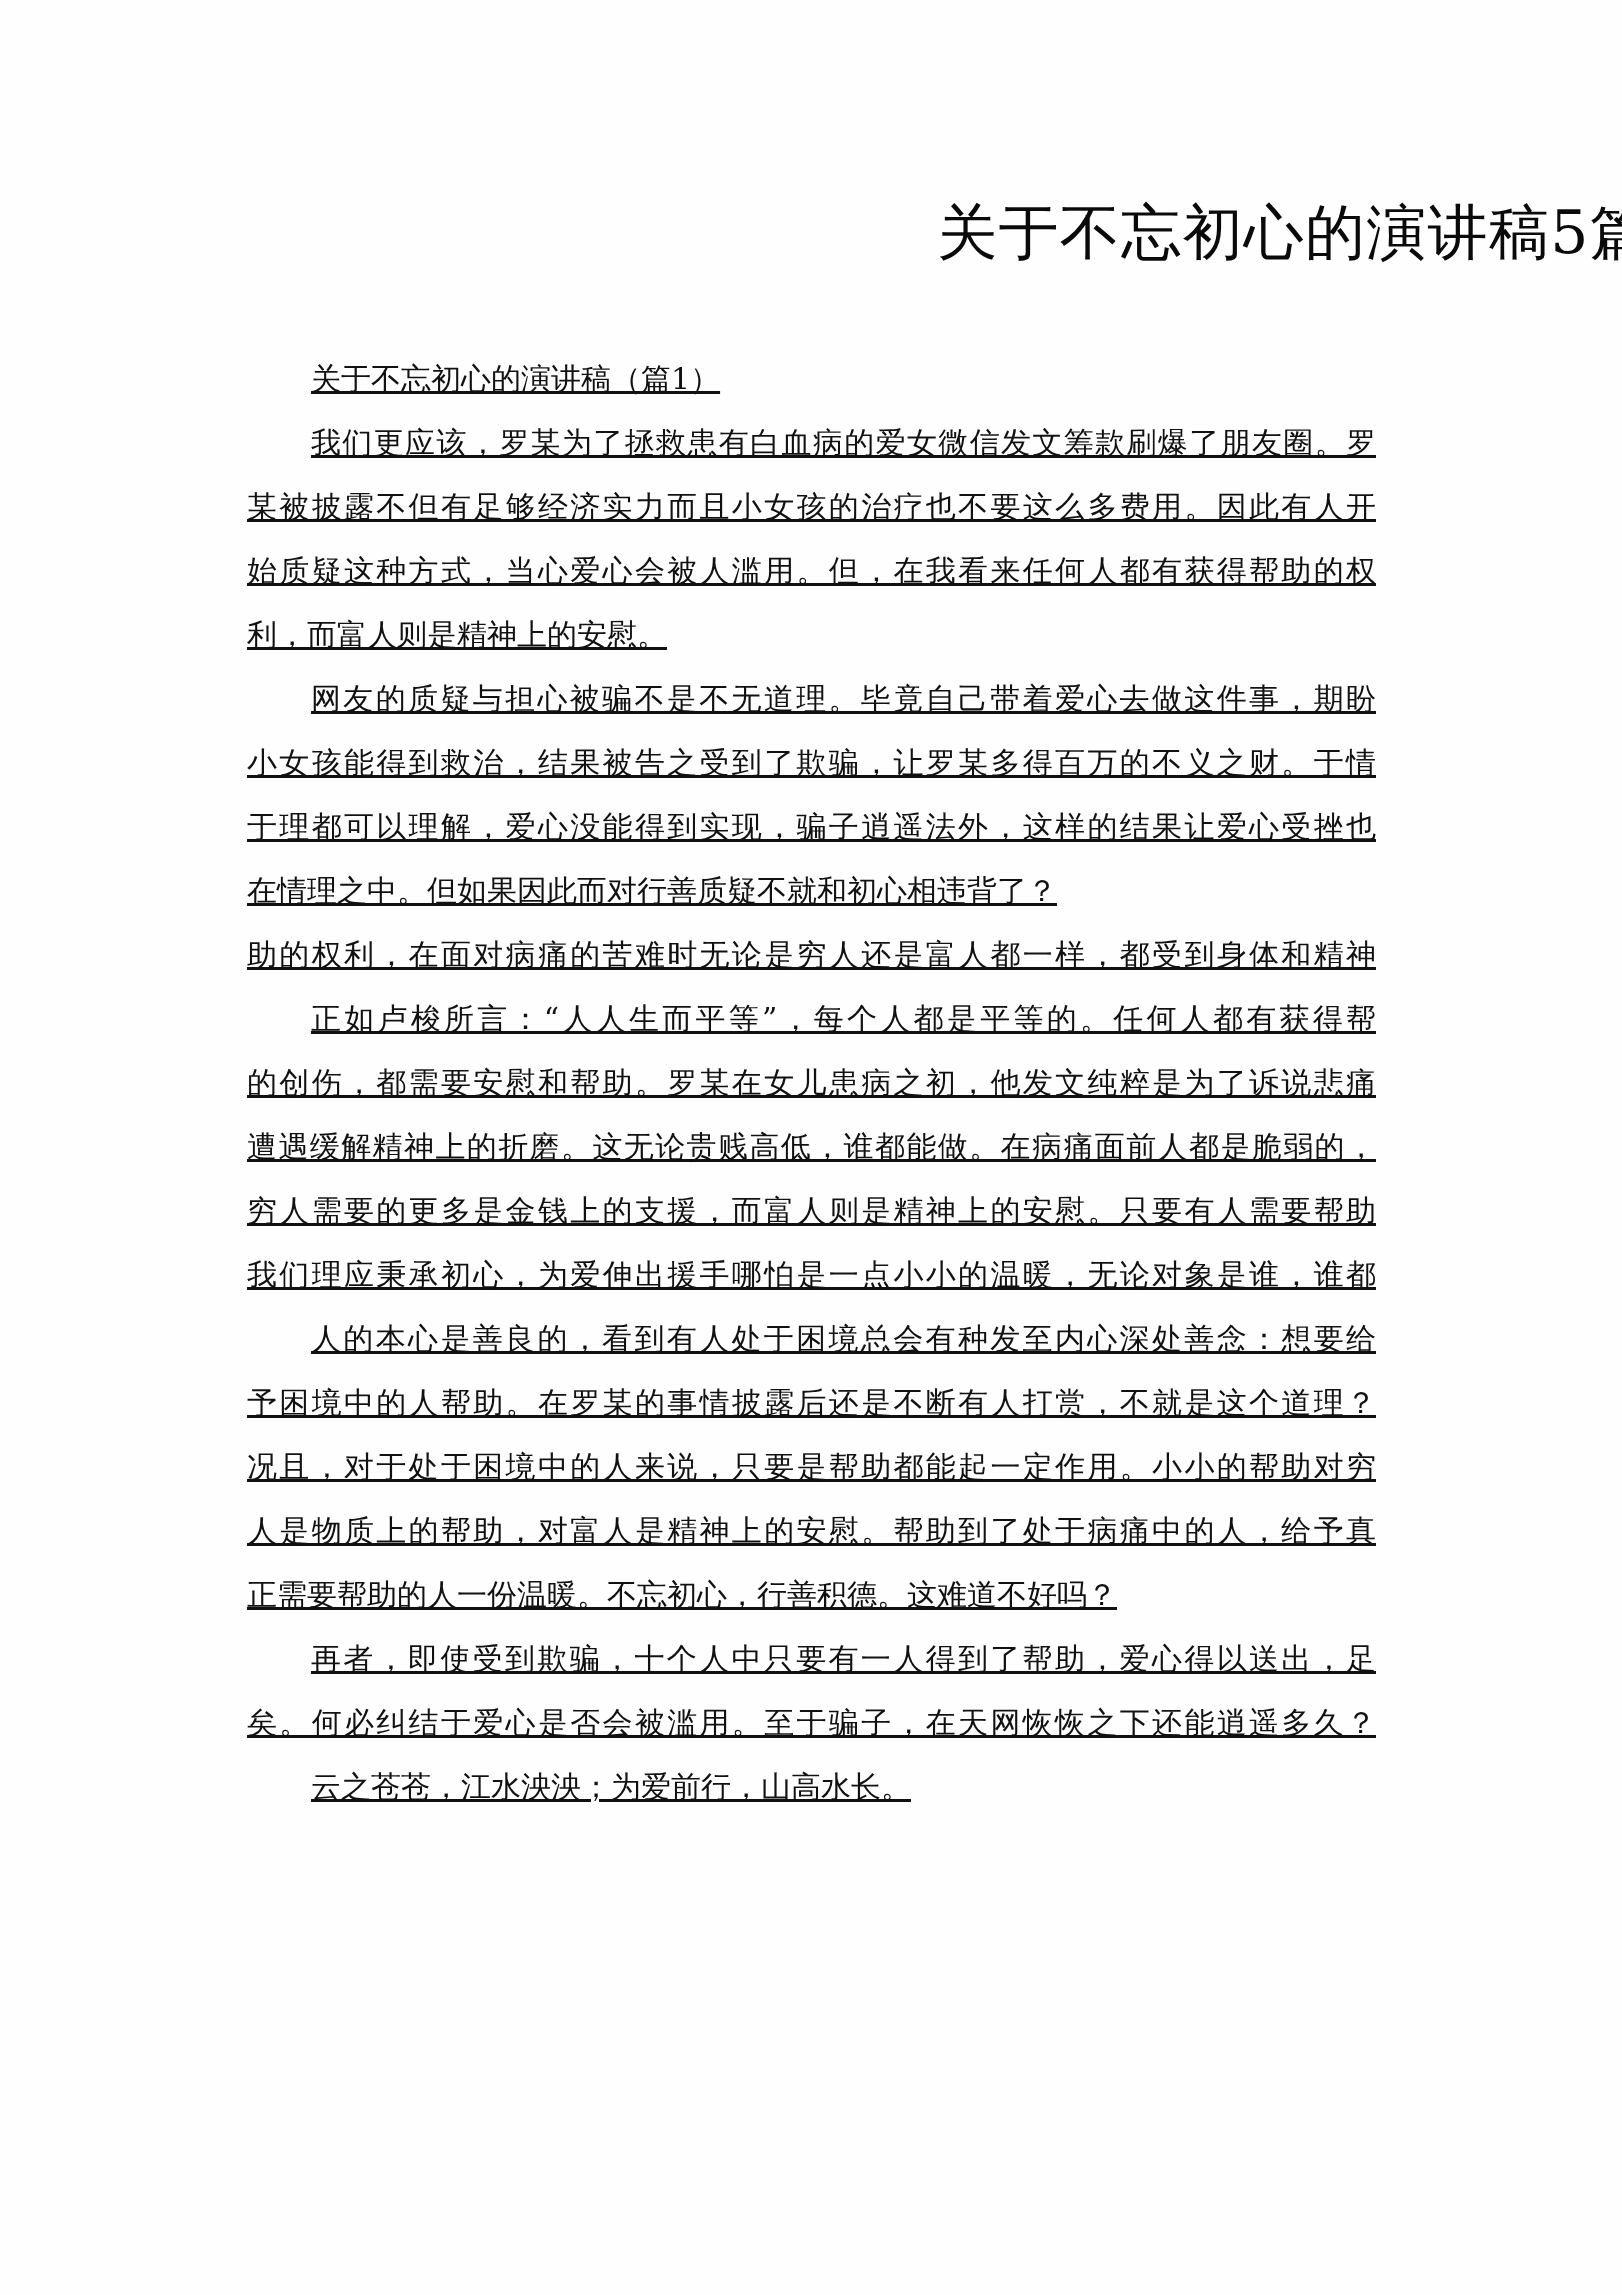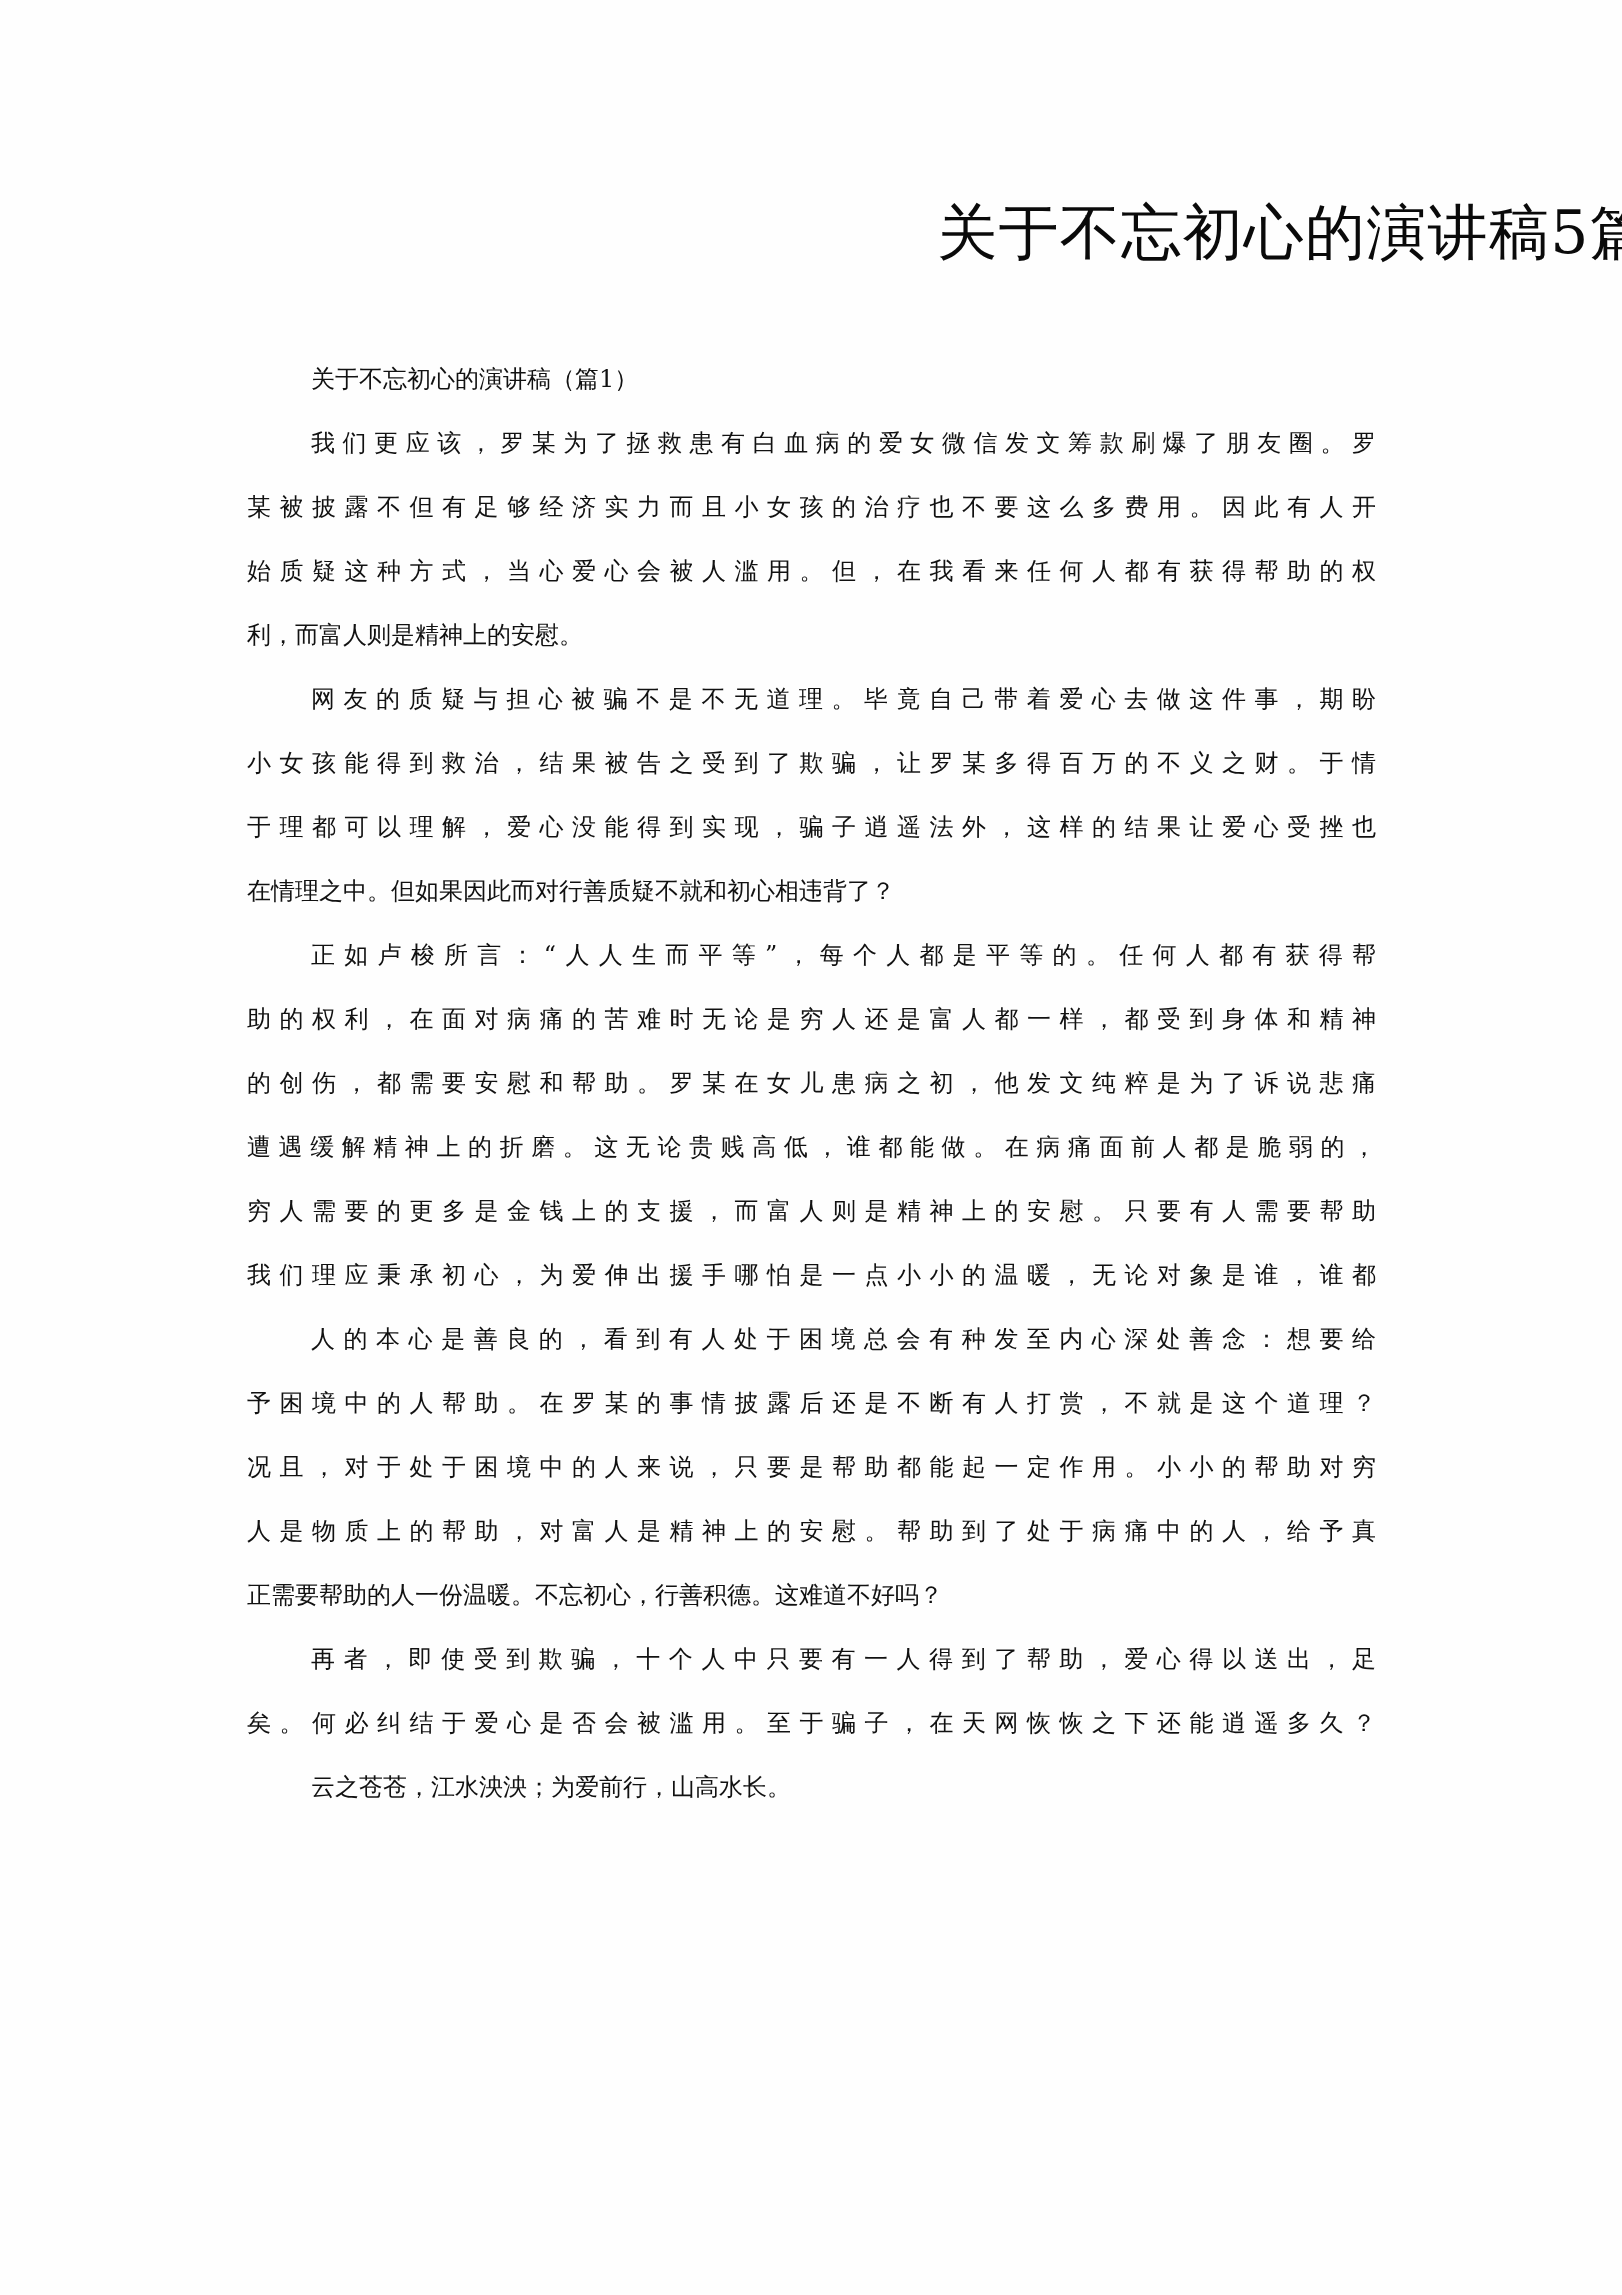--- a/index.html
+++ b/index.html
@@ -43,23 +43,24 @@
       top: 347px;
       width: 1129px;
     }
     .line {
       display: block;
       white-space: nowrap;
       text-align: justify;
       text-align-last: justify;
       height: 64px;
       line-height: 64px;
-      font-size: 24px;
+      font-size: 30px;
       letter-spacing: 0;
       overflow: hidden;
+      text-decoration: underline;
     }
     .line.first {
       padding-left: 64px;
     }
     .line.last {
       text-align-last: left;
     }
   </style>
 </head>
 <body>
@@ -79,22 +80,22 @@
     </div>
 
     <div>
       <div class="line first">网友的质疑与担心被骗不是不无道理。毕竟自己带着爱心去做这件事，期盼</div>
       <div class="line">小女孩能得到救治，结果被告之受到了欺骗，让罗某多得百万的不义之财。于情</div>
       <div class="line">于理都可以理解，爱心没能得到实现，骗子逍遥法外，这样的结果让爱心受挫也</div>
       <div class="line last">在情理之中。但如果因此而对行善质疑不就和初心相违背了？</div>
     </div>
 
     <div>
+      <div class="line">助的权利，在面对病痛的苦难时无论是穷人还是富人都一样，都受到身体和精神</div>
       <div class="line first">正如卢梭所言：“人人生而平等”，每个人都是平等的。任何人都有获得帮</div>
-      <div class="line">助的权利，在面对病痛的苦难时无论是穷人还是富人都一样，都受到身体和精神</div>
       <div class="line">的创伤，都需要安慰和帮助。罗某在女儿患病之初，他发文纯粹是为了诉说悲痛</div>
       <div class="line">遭遇缓解精神上的折磨。这无论贵贱高低，谁都能做。在病痛面前人都是脆弱的，</div>
       <div class="line">穷人需要的更多是金钱上的支援，而富人则是精神上的安慰。只要有人需要帮助</div>
       <div class="line">我们理应秉承初心，为爱伸出援手哪怕是一点小小的温暖，无论对象是谁，谁都</div>
     </div>
 
     <div>
       <div class="line first">人的本心是善良的，看到有人处于困境总会有种发至内心深处善念：想要给</div>
       <div class="line">予困境中的人帮助。在罗某的事情披露后还是不断有人打赏，不就是这个道理？</div>
       <div class="line">况且，对于处于困境中的人来说，只要是帮助都能起一定作用。小小的帮助对穷</div>

